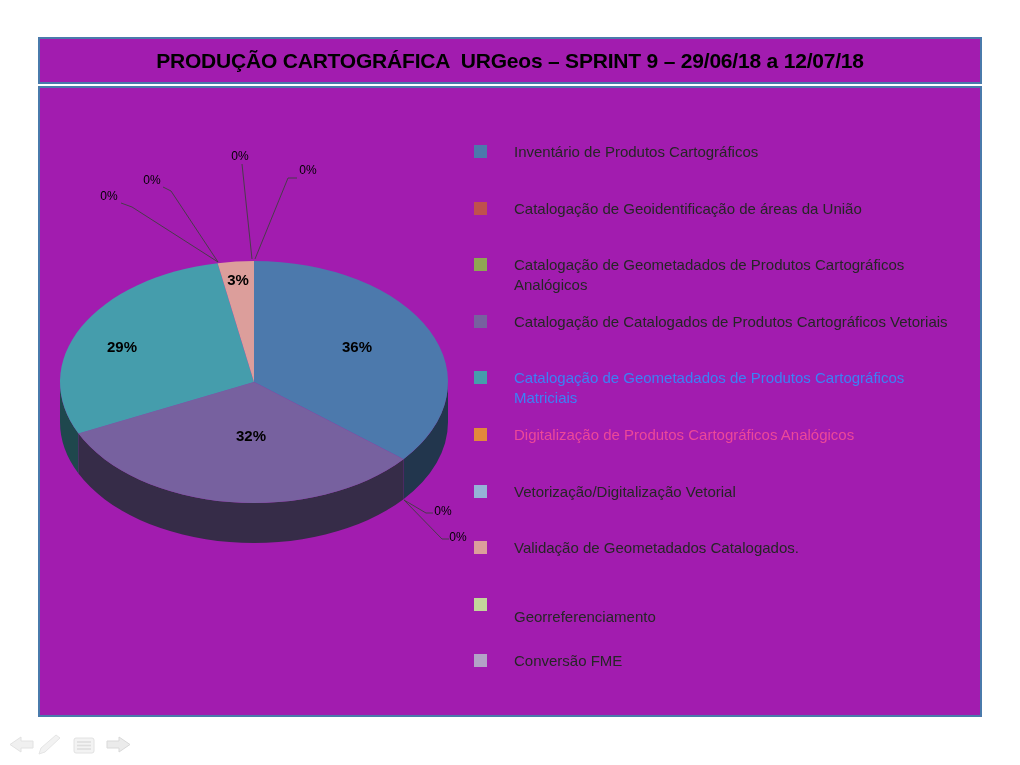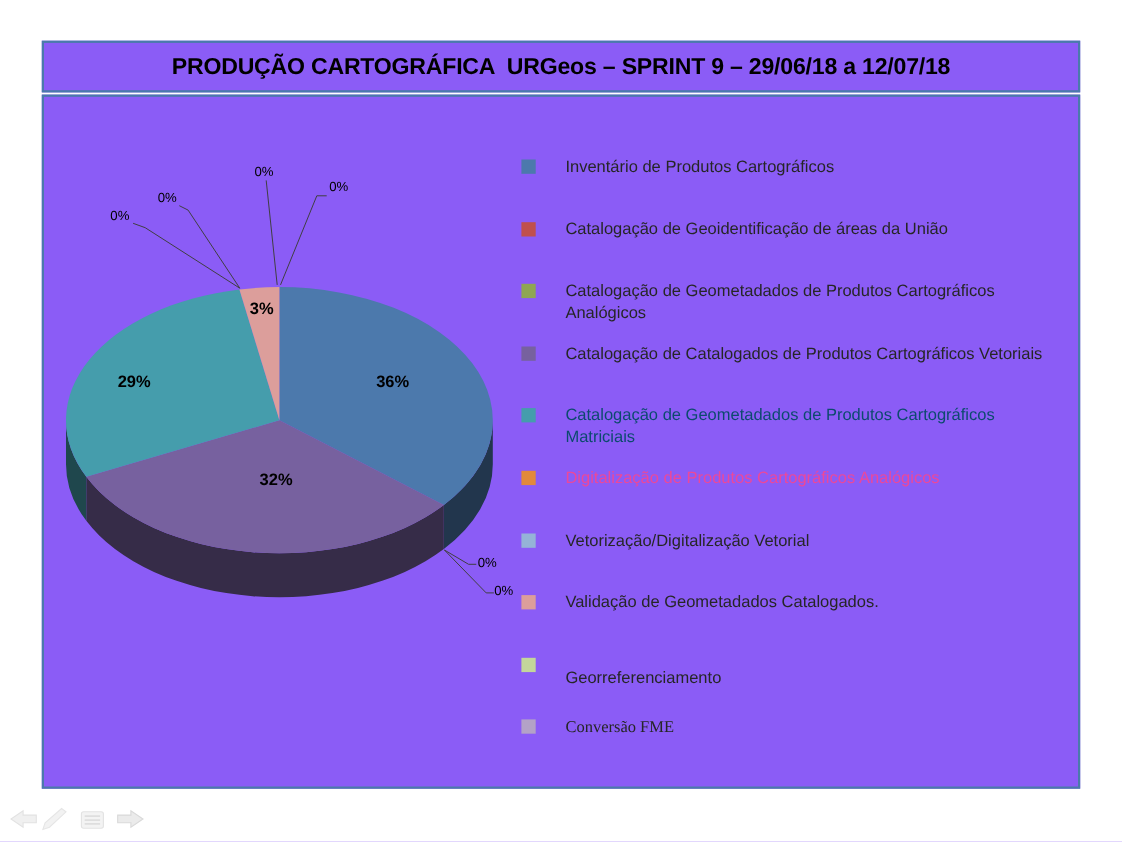--- a/index.html
+++ b/index.html
@@ -1,20 +1,20 @@
 <!DOCTYPE html>
 <html><head>
 <meta charset="utf-8">
 <style>
   html,body{margin:0;padding:0;background:#fff;}
   body{
     width:1020px;height:765px;position:relative;overflow:hidden;
     font-family:"Liberation Sans", sans-serif;
   }
-  .outlined{border:2px solid #4A7AAB;box-sizing:border-box;background:#8b5cf6;}
+  .outlined{border:2px solid #4A7AAB;box-sizing:border-box;background:#a21caf;}
   .title-box{
     position:absolute;left:38px;top:37px;width:944px;height:47px;
     display:flex;align-items:center;justify-content:center;
   }
   .title-text{
     font-size:21px;font-weight:bold;color:#000;white-space:pre;letter-spacing:-0.2px;
   }
   .content-box{
     position:absolute;left:38px;top:86px;width:944px;height:631px;
   }
@@ -73,41 +73,41 @@
   <div class="legend-item">
     <span class="legend-swatch" style="background: rgb(143, 166, 83);"></span>
     <span class="legend-label" style="color: rgb(38, 38, 38);">Catalogação de Geometadados de Produtos Cartográficos Analógicos</span>
   </div>
   <div class="legend-item">
     <span class="legend-swatch" style="background: rgb(119, 97, 159);"></span>
     <span class="legend-label" style="color: rgb(38, 38, 38);">Catalogação de Catalogados de Produtos Cartográficos Vetoriais</span>
   </div>
   <div class="legend-item">
     <span class="legend-swatch" style="background: rgb(69, 157, 172);"></span>
-    <span class="legend-label" style="color: #0c4a6e;">Catalogação de Geometadados de Produtos Cartográficos Matriciais</span>
+    <span class="legend-label" style="color: #3b82f6;">Catalogação de Geometadados de Produtos Cartográficos Matriciais</span>
   </div>
   <div class="legend-item">
     <span class="legend-swatch" style="background: rgb(226, 137, 59);"></span>
     <span class="legend-label" style="color: #ec4899;">Digitalização de Produtos Cartográficos Analógicos</span>
   </div>
   <div class="legend-item">
     <span class="legend-swatch" style="background: rgb(149, 179, 215);"></span>
     <span class="legend-label" style="color: rgb(38, 38, 38);">Vetorização/Digitalização Vetorial</span>
   </div>
   <div class="legend-item">
     <span class="legend-swatch" style="background: rgb(220, 158, 155);"></span>
     <span class="legend-label" style="color: rgb(38, 38, 38);">Validação de Geometadados Catalogados.</span>
   </div>
   <div class="legend-item">
     <span class="legend-swatch" style="background: rgb(195, 214, 155);"></span>
     <span class="legend-label" style="color: rgb(38, 38, 38); margin-top: 12px;">Georreferenciamento</span>
   </div>
   <div class="legend-item">
     <span class="legend-swatch" style="background: rgb(179, 162, 199);"></span>
-    <span class="legend-label" style="color: rgb(38, 38, 38); font-family: Liberation Serif, serif;">Conversão FME</span>
+    <span class="legend-label" style="color: rgb(38, 38, 38);">Conversão FME</span>
   </div>
 </div>
 
 <svg class="controls" viewBox="0 0 130 32">
   <g>
     <polygon points="25,13 13,13 13,9 2,16.5 13,24 13,20 25,20" fill="#f0f0f0" stroke="#e2e2e2" stroke-width="1"></polygon>
   </g>
   <g>
     <polygon points="31,26 33,20 48,7 52,10 37,24" fill="#f2f2f2" stroke="#e5e5e5" stroke-width="1"></polygon>
   </g>

